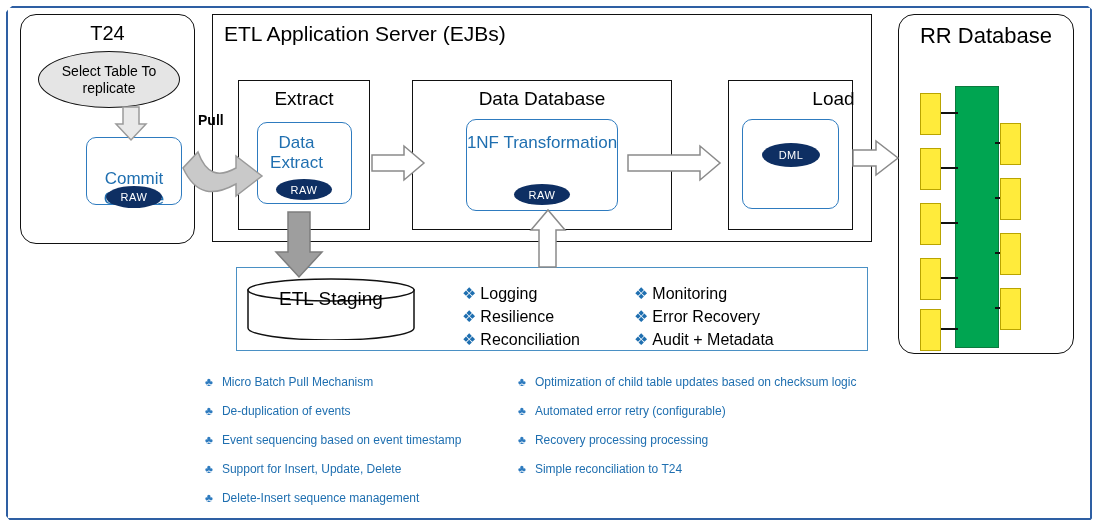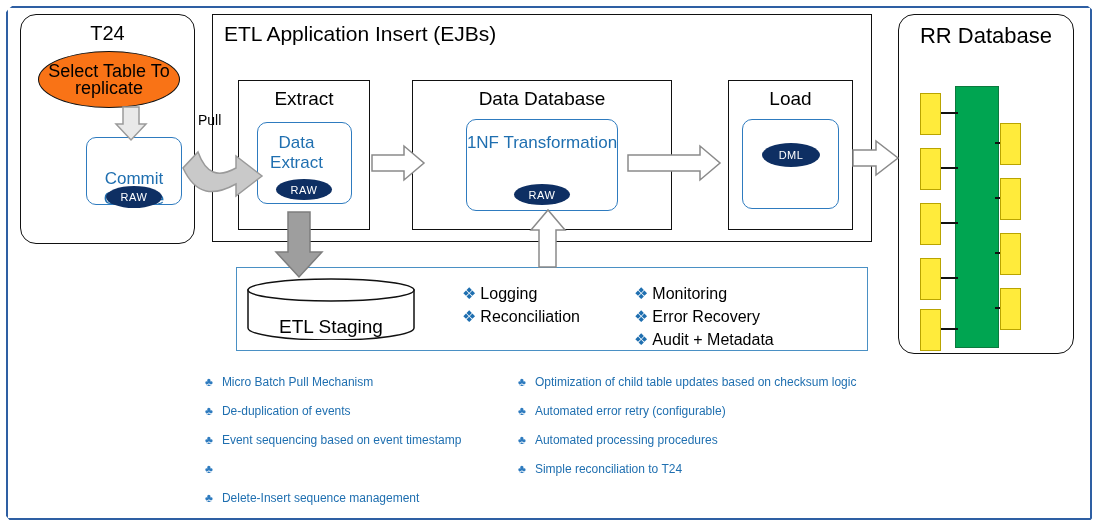--- a/index.html
+++ b/index.html
@@ -68,26 +68,26 @@
     color: #1f6fb0;
     text-align: center;
     font-size: 17px;
     line-height: 20px;
     font-weight: normal;
   }
   .ellipse-cap {
     position: absolute;
     border: 1.5px solid #111111;
     border-radius: 50%;
-    background: #f97316;
+    background: #e5e5e5;
     display: flex;
     align-items: center;
     justify-content: center;
     text-align: center;
-    font-size: 18px;
+    font-size: 14px;
     line-height: 17px;
     color: #000000;
   }
   .badge {
     position: absolute;
     background: #0e2f63;
     border-radius: 50%;
     color: #ffffff;
     font-size: 11px;
     letter-spacing: 0.5px;
@@ -150,71 +150,73 @@
     left: 0;
     top: 0;
     width: 1100px;
     height: 528px;
     pointer-events: none;
   }
   .pull-label {
     position: absolute;
     font-size: 14px;
     color: #000000;
+    font-weight: bold;
   }
 </style>
 </head>
 <body>
 
 <div id="canvas">
   <div class="frame"></div>
 
   <div class="box rounded-outer" style="left:20px; top:14px; width:175px; height:230px;"></div>
   <div class="title-c lbl-t24" style="left:20px; top:22px; width:175px;">T24</div>
 
   <div class="ellipse-cap" style="left:38px; top:51px; width:140px; height:55px;">
     <span>Select Table To replicate</span>
   </div>
 
   <div class="box blue-round" style="left:86px; top:137px; width:96px; height:68px;"></div>
   <div class="bluetext" style="position:absolute; left:86px; top:145px; width:96px;margin-top:24px;">Commit Capture</div>
   <div class="badge" style="left:106px; top:186px; width:56px; height:22px;">RAW</div>
 
   <div class="box sq-outer" style="left:212px; top:14px; width:660px; height:228px;"></div>
-  <div class="title-c lbl-etl" style="left:224px; top:22px; width:420px; text-align:left;">ETL Application Insert (EJBs)</div>
+  <div class="title-c lbl-etl" style="left:224px; top:22px; width:420px; text-align:left;">ETL Application Server (EJBs)</div>
 
   <div class="box sq-outer" style="left:238px; top:80px; width:132px; height:150px;"></div>
   <div class="title-c" style="left:238px; top:88px; width:132px; font-size:19px;">Extract</div>
   <div class="box blue-round" style="left:257px; top:122px; width:95px; height:82px;"></div>
   <div class="bluetext" style="position:absolute; left:257px; top:133px; width:79px;">Data Extract</div>
   <div class="badge" style="left:276px; top:179px; width:56px; height:21px;">RAW</div>
 
   <div class="box sq-outer" style="left:412px; top:80px; width:260px; height:150px;"></div>
   <div class="title-c" style="left:412px; top:88px; width:260px; font-size:19px;">Data Database</div>
   <div class="box blue-round" style="left:466px; top:119px; width:152px; height:92px;"></div>
   <div class="bluetext" style="position:absolute; left:466px; top:133px; width:152px;">1NF Transformation</div>
   <div class="badge" style="left:514px; top:184px; width:56px; height:21px;">RAW</div>
 
   <div class="box sq-outer" style="left:728px; top:80px; width:125px; height:150px;"></div>
-  <div class="title-c" style="left:728px; top:88px; width:125px; font-size:19px;">Load</div>
+  <div class="title-c" style="left:728px; top:88px; width:125px; font-size:19px;padding-left:43px;">Load</div>
   <div class="box blue-round" style="left:742px; top:119px; width:97px; height:90px;"></div>
   <div class="badge" style="left:762px; top:143px; width:58px; height:24px;">DML</div>
 
   <div class="box blue-thin" style="left:236px; top:267px; width:632px; height:84px;"></div>
 
   <div class="cyl" style="left:246px; top:278px;">
     <svg width="170" height="62" viewBox="0 0 170 62">
       <path d="M2,12 L2,50 A83,12 0 0 0 168,50 L168,12 Z" fill="#ffffff" stroke="#111111" stroke-width="1.5"></path>
       <ellipse cx="85" cy="12" rx="83" ry="11" fill="#ffffff" stroke="#111111" stroke-width="1.5"></ellipse>
     </svg>
   </div>
-  <div class="etl-staging-label" style="left:246px; top:316px; width:170px;">ETL Staging</div>
+  <div class="etl-staging-label" style="left:246px; top:288px; width:170px;">ETL Staging</div>
 
   <div class="feature-col" style="left:428px; top:282px; width:180px;">
     <div><span class="bullet">❖</span><span>Logging</span></div>
+    <div><span class="bullet">❖</span><span>Resilience</span></div>
     <div><span class="bullet">❖</span><span>Reconciliation</span></div>
   </div>
 
   <div class="feature-col" style="left:600px; top:282px; width:220px;">
     <div><span class="bullet">❖</span><span>Monitoring</span></div>
     <div><span class="bullet">❖</span><span>Error Recovery</span></div>
     <div><span class="bullet">❖</span><span>Audit + Metadata</span></div>
   </div>
 
   <div class="box rounded-outer" style="left:898px; top:14px; width:176px; height:340px;"></div>
@@ -271,38 +273,39 @@
     <div class="row">
         <span class="mark">♣</span>
         <span>De-duplication of events</span>
       </div>
     <div class="row">
         <span class="mark">♣</span>
         <span>Event sequencing based on event timestamp</span>
       </div>
     <div class="row">
         <span class="mark">♣</span>
+        <span>Support for Insert, Update, Delete</span>
       </div>
     <div class="row">
         <span class="mark">♣</span>
         <span>Delete-Insert sequence management</span>
       </div>
   </div>
 
   <div class="bul-list" style="left:518px; top:368px; width:420px;">
     <div class="row">
         <span class="mark">♣</span>
         <span>Optimization of child table updates based on checksum logic</span>
       </div>
     <div class="row">
         <span class="mark">♣</span>
         <span>Automated error retry (configurable)</span>
       </div>
     <div class="row">
         <span class="mark">♣</span>
-        <span>Automated processing procedures</span>
+        <span>Recovery processing processing</span>
       </div>
     <div class="row">
         <span class="mark">♣</span>
         <span>Simple reconciliation to T24</span>
       </div>
   </div>
 </div>
 
 </body></html>

